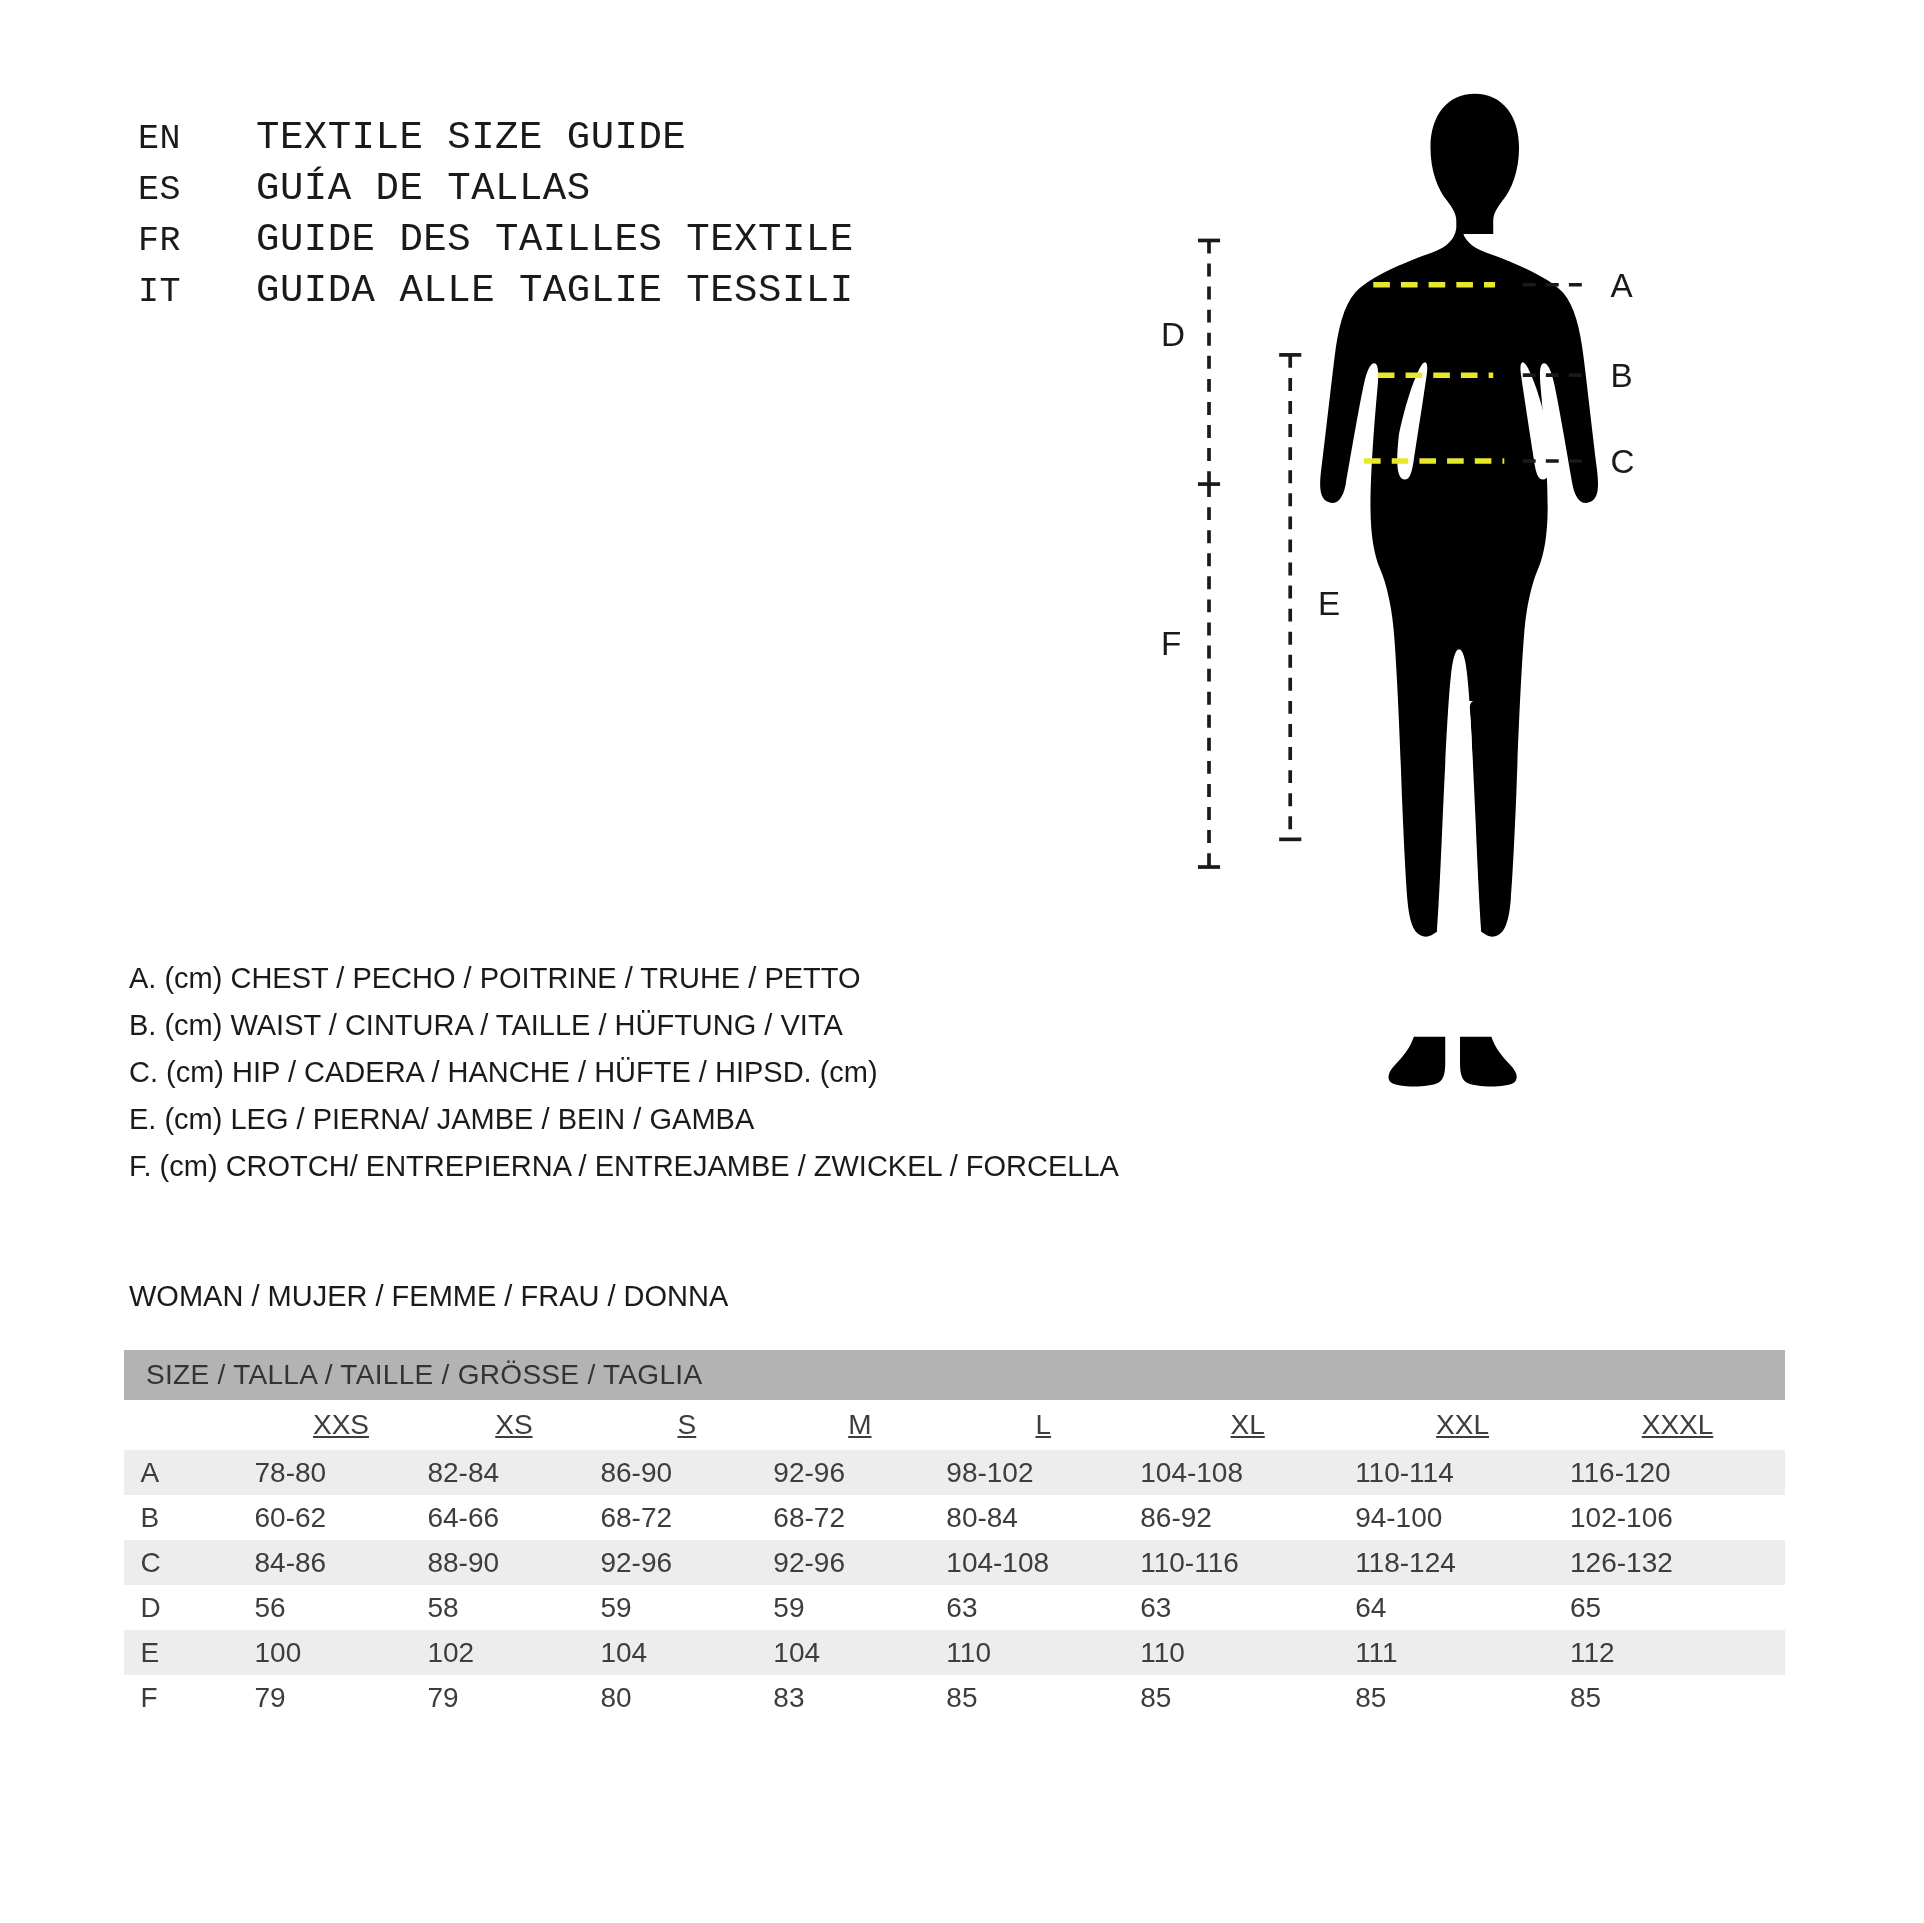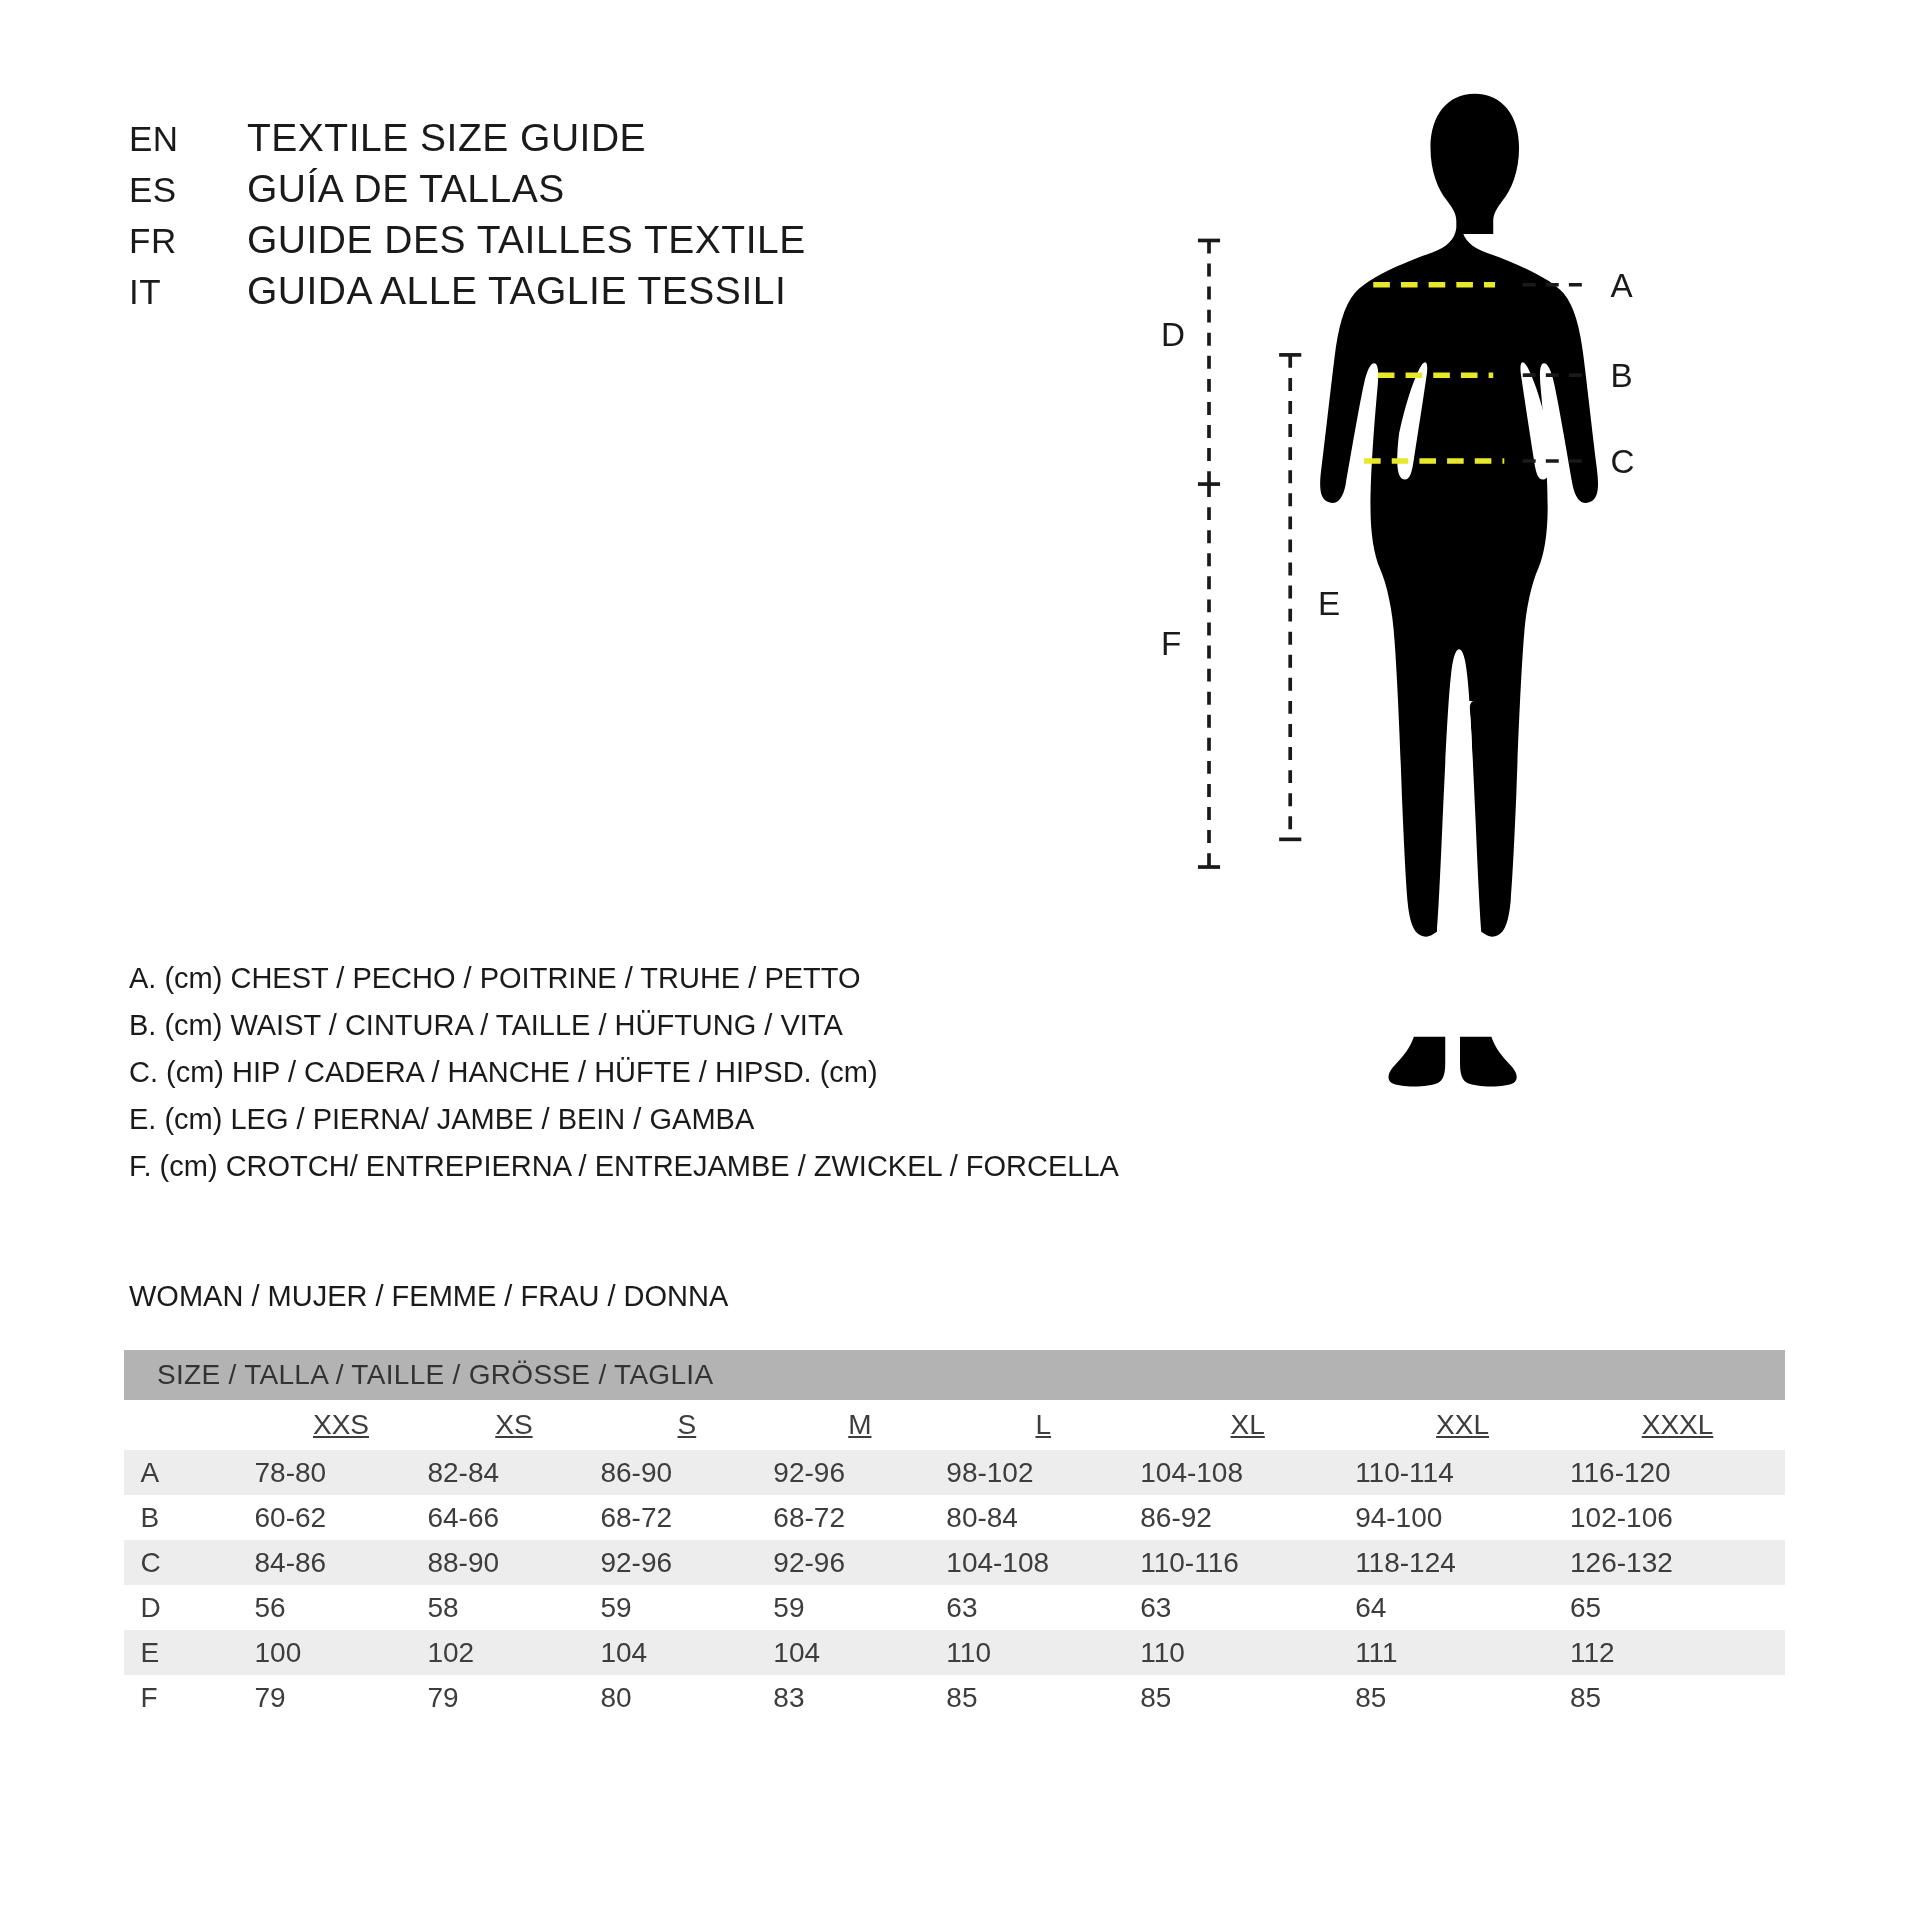--- a/index.html
+++ b/index.html
@@ -12,23 +12,24 @@
     height: 1923px;
     font-family: "Liberation Sans", sans-serif;
     color: #1a1a1a;
     position: relative;
     overflow: hidden;
   }
 
   
   .title-block {
     position: absolute;
-    left: 129px;
+    left: 138px;
     top: 116px;
     width: 831px;
+    font-family: Liberation Mono, monospace;
   }
   .title-row {
     display: flex;
     align-items: baseline;
     height: 51px;
   }
   .title-lang {
     width: 118px;
     font-size: 35px;
     letter-spacing: 0.5px;
@@ -78,21 +79,21 @@
     padding: 0;
     margin: 0;
     font-weight: normal;
   }
   .size-table .hdr-bar td {
     background: #b3b3b3;
     height: 50px;
     font-size: 28px;
     color: #333333;
     text-align: left;
-    padding-left: 33px;
+    padding-left: 22px;
     letter-spacing: 0.3px;
   }
   .size-table .col-head td {
     height: 50px;
     text-align: center;
     color: #3d3d3d;
     background: #ffffff;
     text-decoration: underline;
   }
   .size-table tbody tr.data td {

